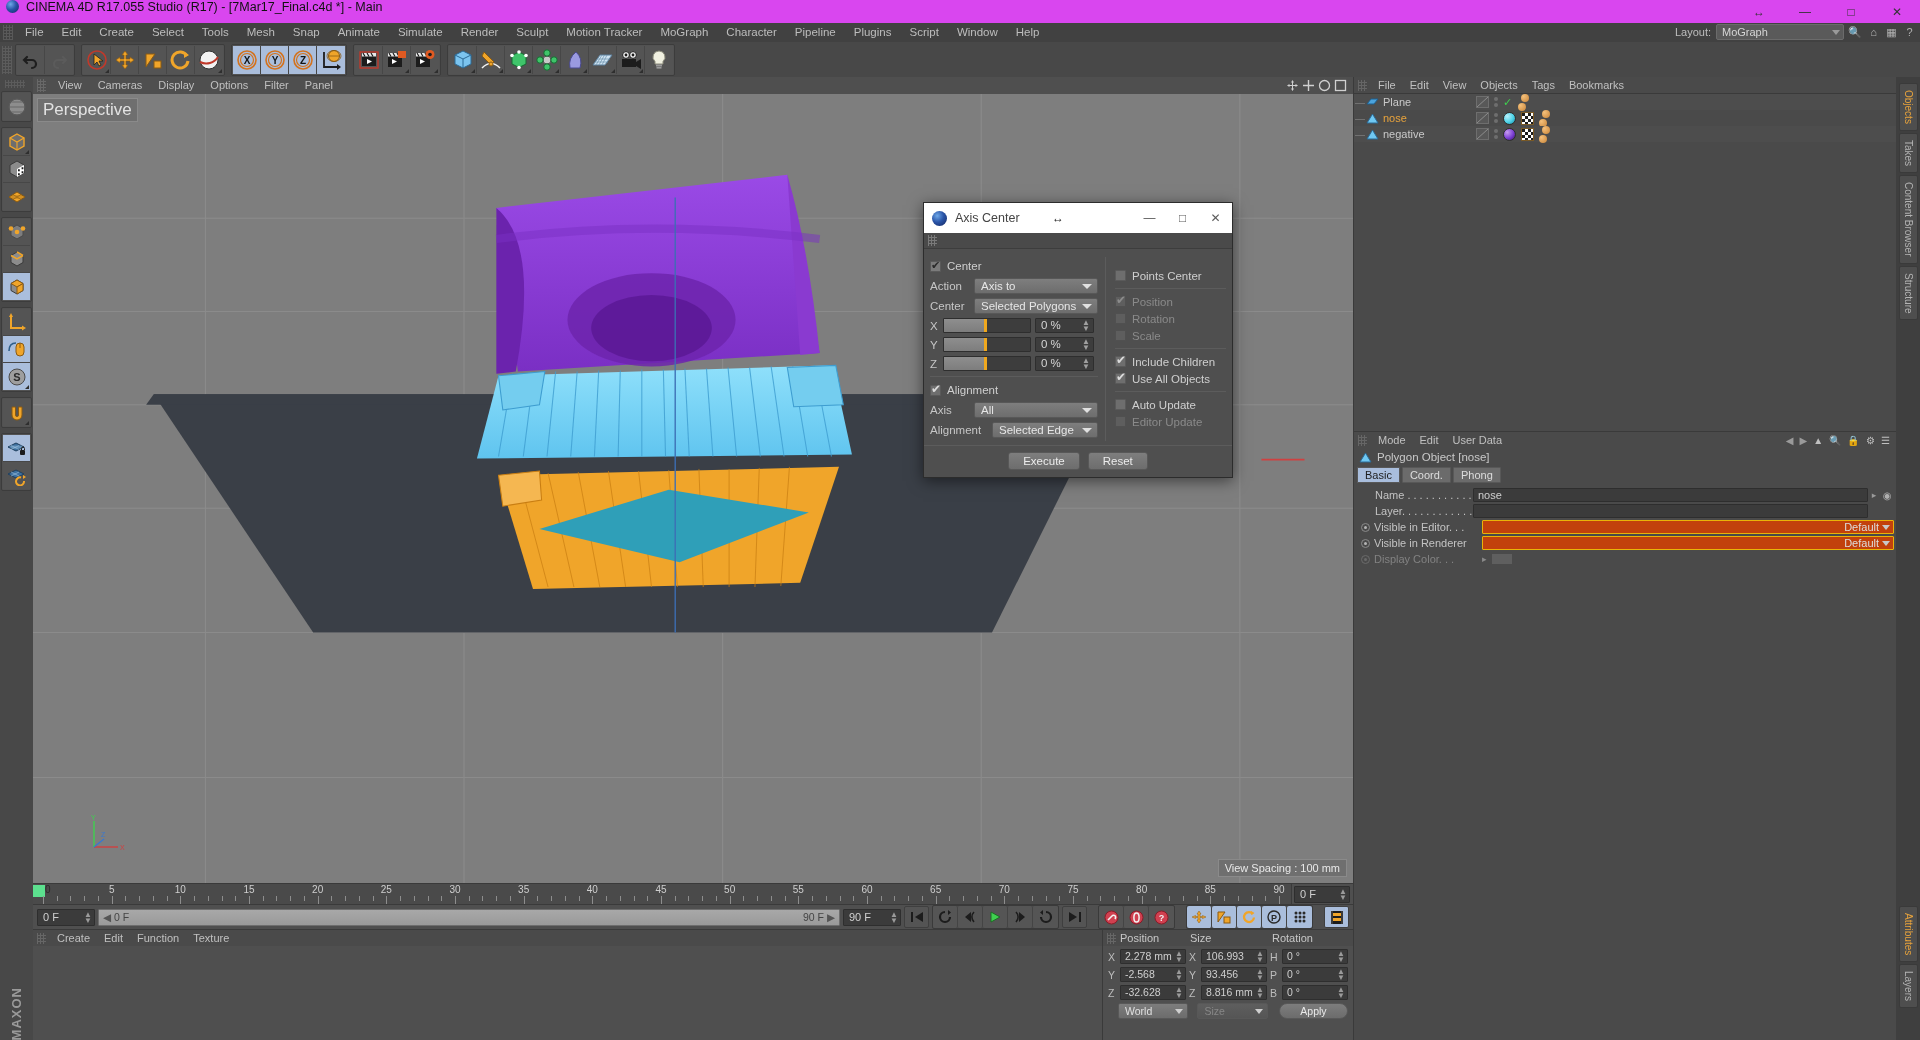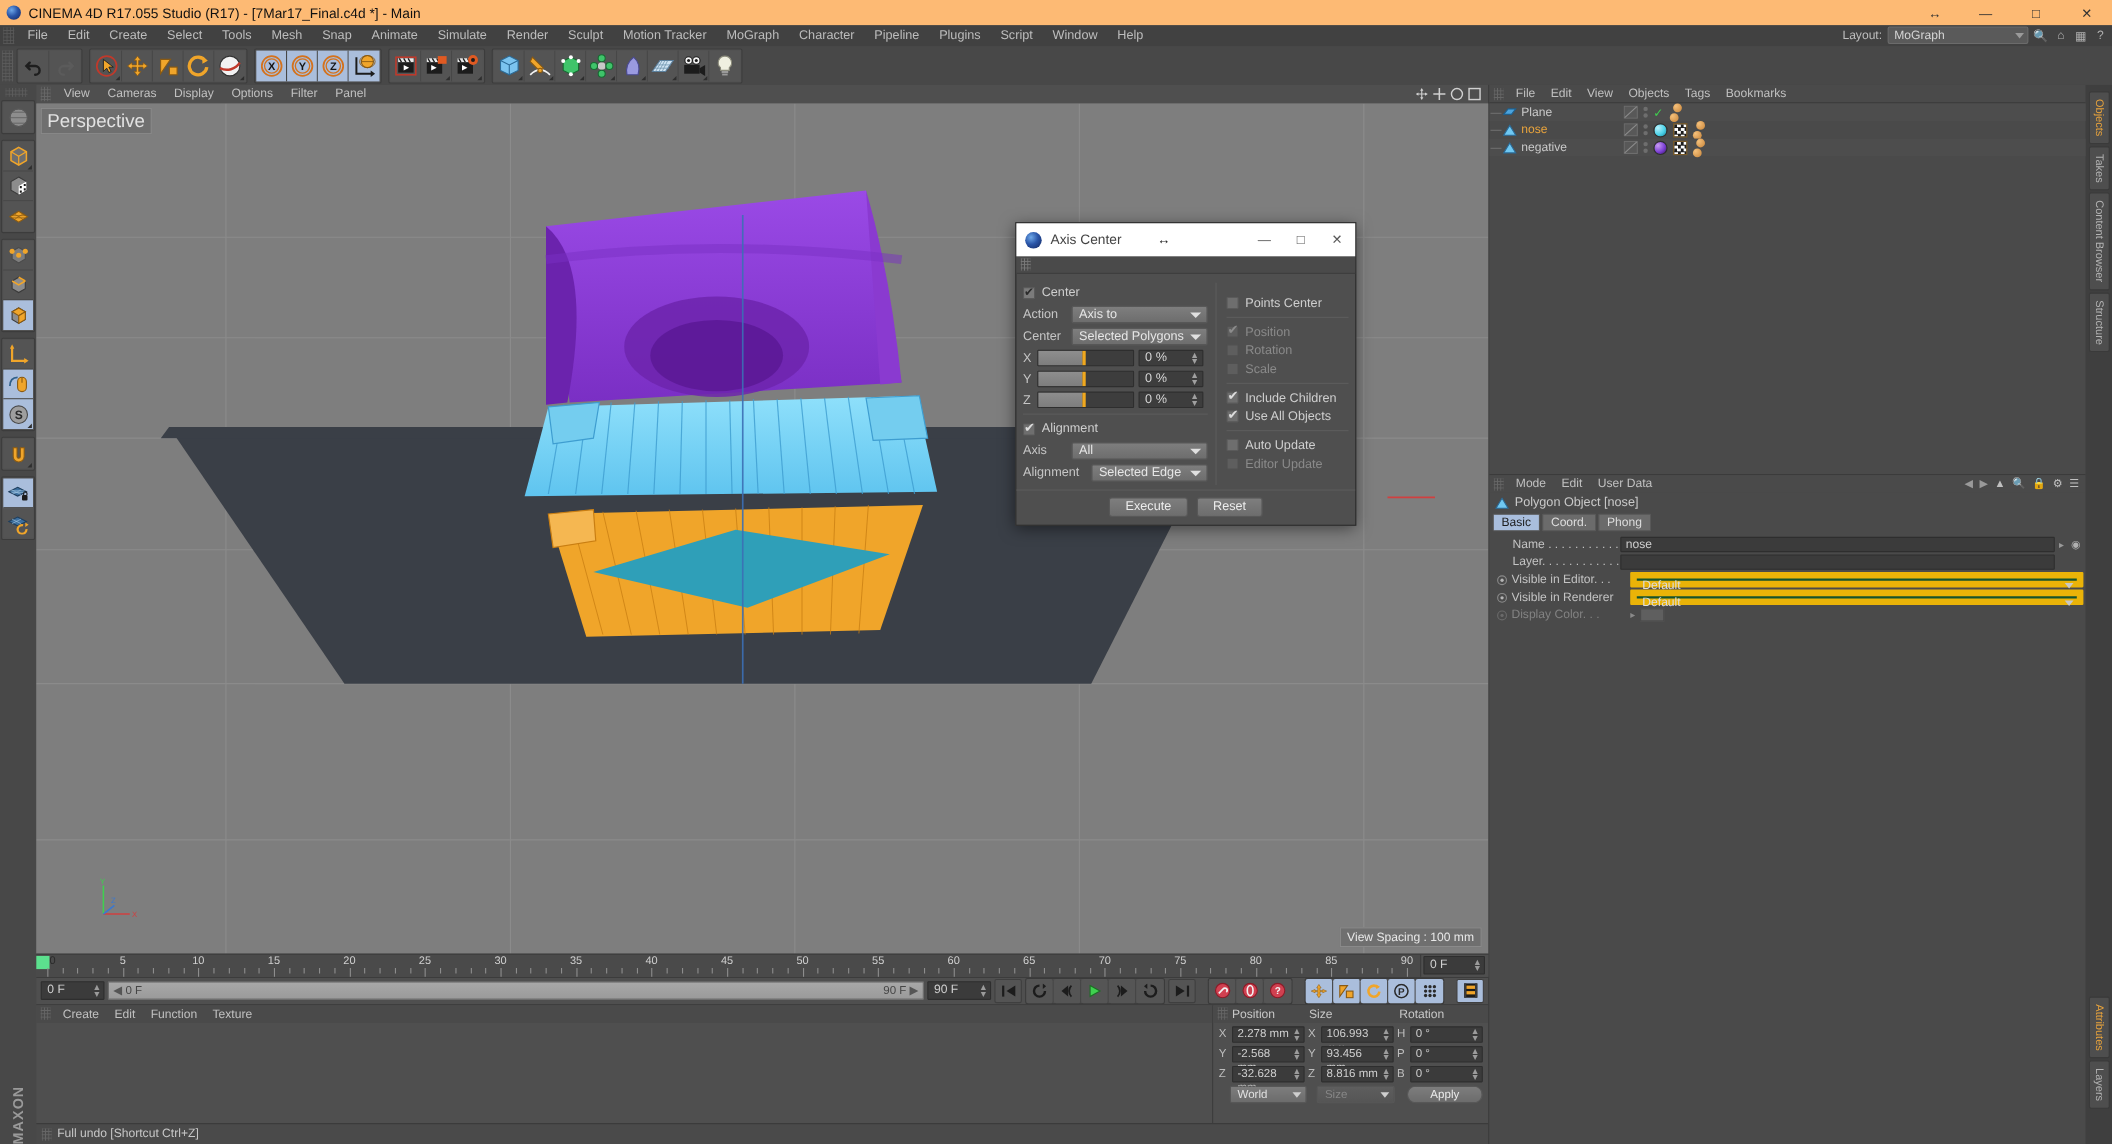--- a/index.html
+++ b/index.html
@@ -7,21 +7,21 @@
   body {
     background:#4a4a4a;
     font-family:"Liberation Sans", sans-serif;
     font-size:12px;
     color:#c8c8c8;
     -webkit-font-smoothing:antialiased;
   }
   .app { position:relative; width:1920px; height:1040px; }
 
   
-  .winbar { height:23px; background:#fdba74; display:flex; align-items:center; padding-left:6px; position:relative; }
+  .winbar { height:23px; background:#d946ef; display:flex; align-items:flex-start; padding-left:6px; position:relative; }
   .winbar .c4dlogo { width:13px; height:13px; border-radius:50%;
       background:radial-gradient(circle at 35% 32%, #6ea8e8 0%, #2a55a8 45%, #12245c 100%); margin-right:7px; flex:0 0 auto;}
   .winbar .wtitle { color:#111; font-size:12.5px; white-space:nowrap; }
   .winctrl { position:absolute; right:0; top:0; height:23px; display:flex; }
   .winctrl div { width:46px; height:23px; display:flex; align-items:center; justify-content:center; color:#333; font-size:12px; }
 
   
   .menubar { height:19px; background:#414141; display:flex; align-items:center; position:relative; }
   .menubar .mi { padding:0 9px; font-size:11.5px; color:#bdbdbd; line-height:19px; cursor:default; white-space:nowrap;}
   .layoutbox { position:absolute; right:4px; top:1px; display:flex; align-items:center; gap:5px; }
@@ -155,22 +155,22 @@
   .atab.sel { background:#a9bedd; color:#1d1d1d; }
   .secthead { background:#525252; font-size:11px; color:#d2d2d2; padding:2px 6px; }
   .arow { display:flex; align-items:center; height:16px; margin:0 2px; font-size:11px; }
   .arow .radio { width:9px;height:9px;border-radius:50%;border:1px solid #8a8a8a; margin:0 4px 0 5px; position:relative; flex:0 0 auto;}
   .arow .radio::after{content:"";position:absolute;left:2px;top:2px;width:3px;height:3px;border-radius:50%;background:#b5b5b5;}
   .arow .radio.dis{border-color:#6a6a6a;}
   .arow .radio.dis::after{background:#6a6a6a;}
   .alabel { width:108px; color:#c3c3c3; white-space:nowrap; overflow:hidden; }
   .alabel.dis { color:#828282; }
   .afield { flex:1 1 auto; background:#3b3b3b; border:1px solid #2e2e2e; height:14px; font-size:11px; color:#cfcfcf; padding:0 4px; line-height:12px; border-radius:1px;}
-  .aselect { flex:1 1 auto; background:#14532d; border:6px solid #eab308; height:14px; font-size:11px; color:#ddd;
-             padding:0 14px 0 5px; line-height:12px; position:relative; border-radius:1px;}
+  .aselect { flex:1 1 auto; background:#c2410c; border:1px solid #eab308; height:14px; font-size:11px; color:#ddd;
+             padding:0 14px 0 5px; line-height:12px; position:relative; border-radius:1px;text-align:right;}
   .aselect .arw{position:absolute;right:3px;top:4px;width:0;height:0;border-left:4px solid transparent;border-right:4px solid transparent;border-top:5px solid #c8c8c8;}
   .swatch { width:22px;height:12px; background:#5f5f5f; border:1px solid #4a4a4a;}
   .cbox { width:11px;height:11px; background:#6e6e6e; border:1px solid #555; border-radius:2px;}
 
   
   .rtabs { width:24px; background:#3f3f3f; flex:0 0 auto; display:flex; flex-direction:column; align-items:center; padding-top:6px;}
   .rtab { writing-mode:vertical-rl; text-orientation:mixed; font-size:10px; color:#b4b4b4; background:#4e4e4e;
           border:1px solid #3a3a3a; padding:6px 3px; margin-bottom:2px; border-radius:2px;}
   .rtab.sel{ color:#e8a33c; }
 
@@ -1000,24 +1000,20 @@
                 <span class="arw"></span>
               </div>
               <div class="applybtn" style="width:74px;margin-left:8px;">
                 <span>Apply</span>
               </div>
             </div>
           </div>
         </div>
       </div>
 
-      <div class="statusbar">
-        <div class="g"></div>
-        <div class="txt">Full undo [Shortcut Ctrl+Z]</div>
-      </div>
     </div>
 
     <div class="right">
 
       <div class="objmgr">
         <div class="panelmenu">
           <div class="g"></div>
           <div class="mi">File</div>
           <div class="mi">Edit</div>
           <div class="mi">View</div>

